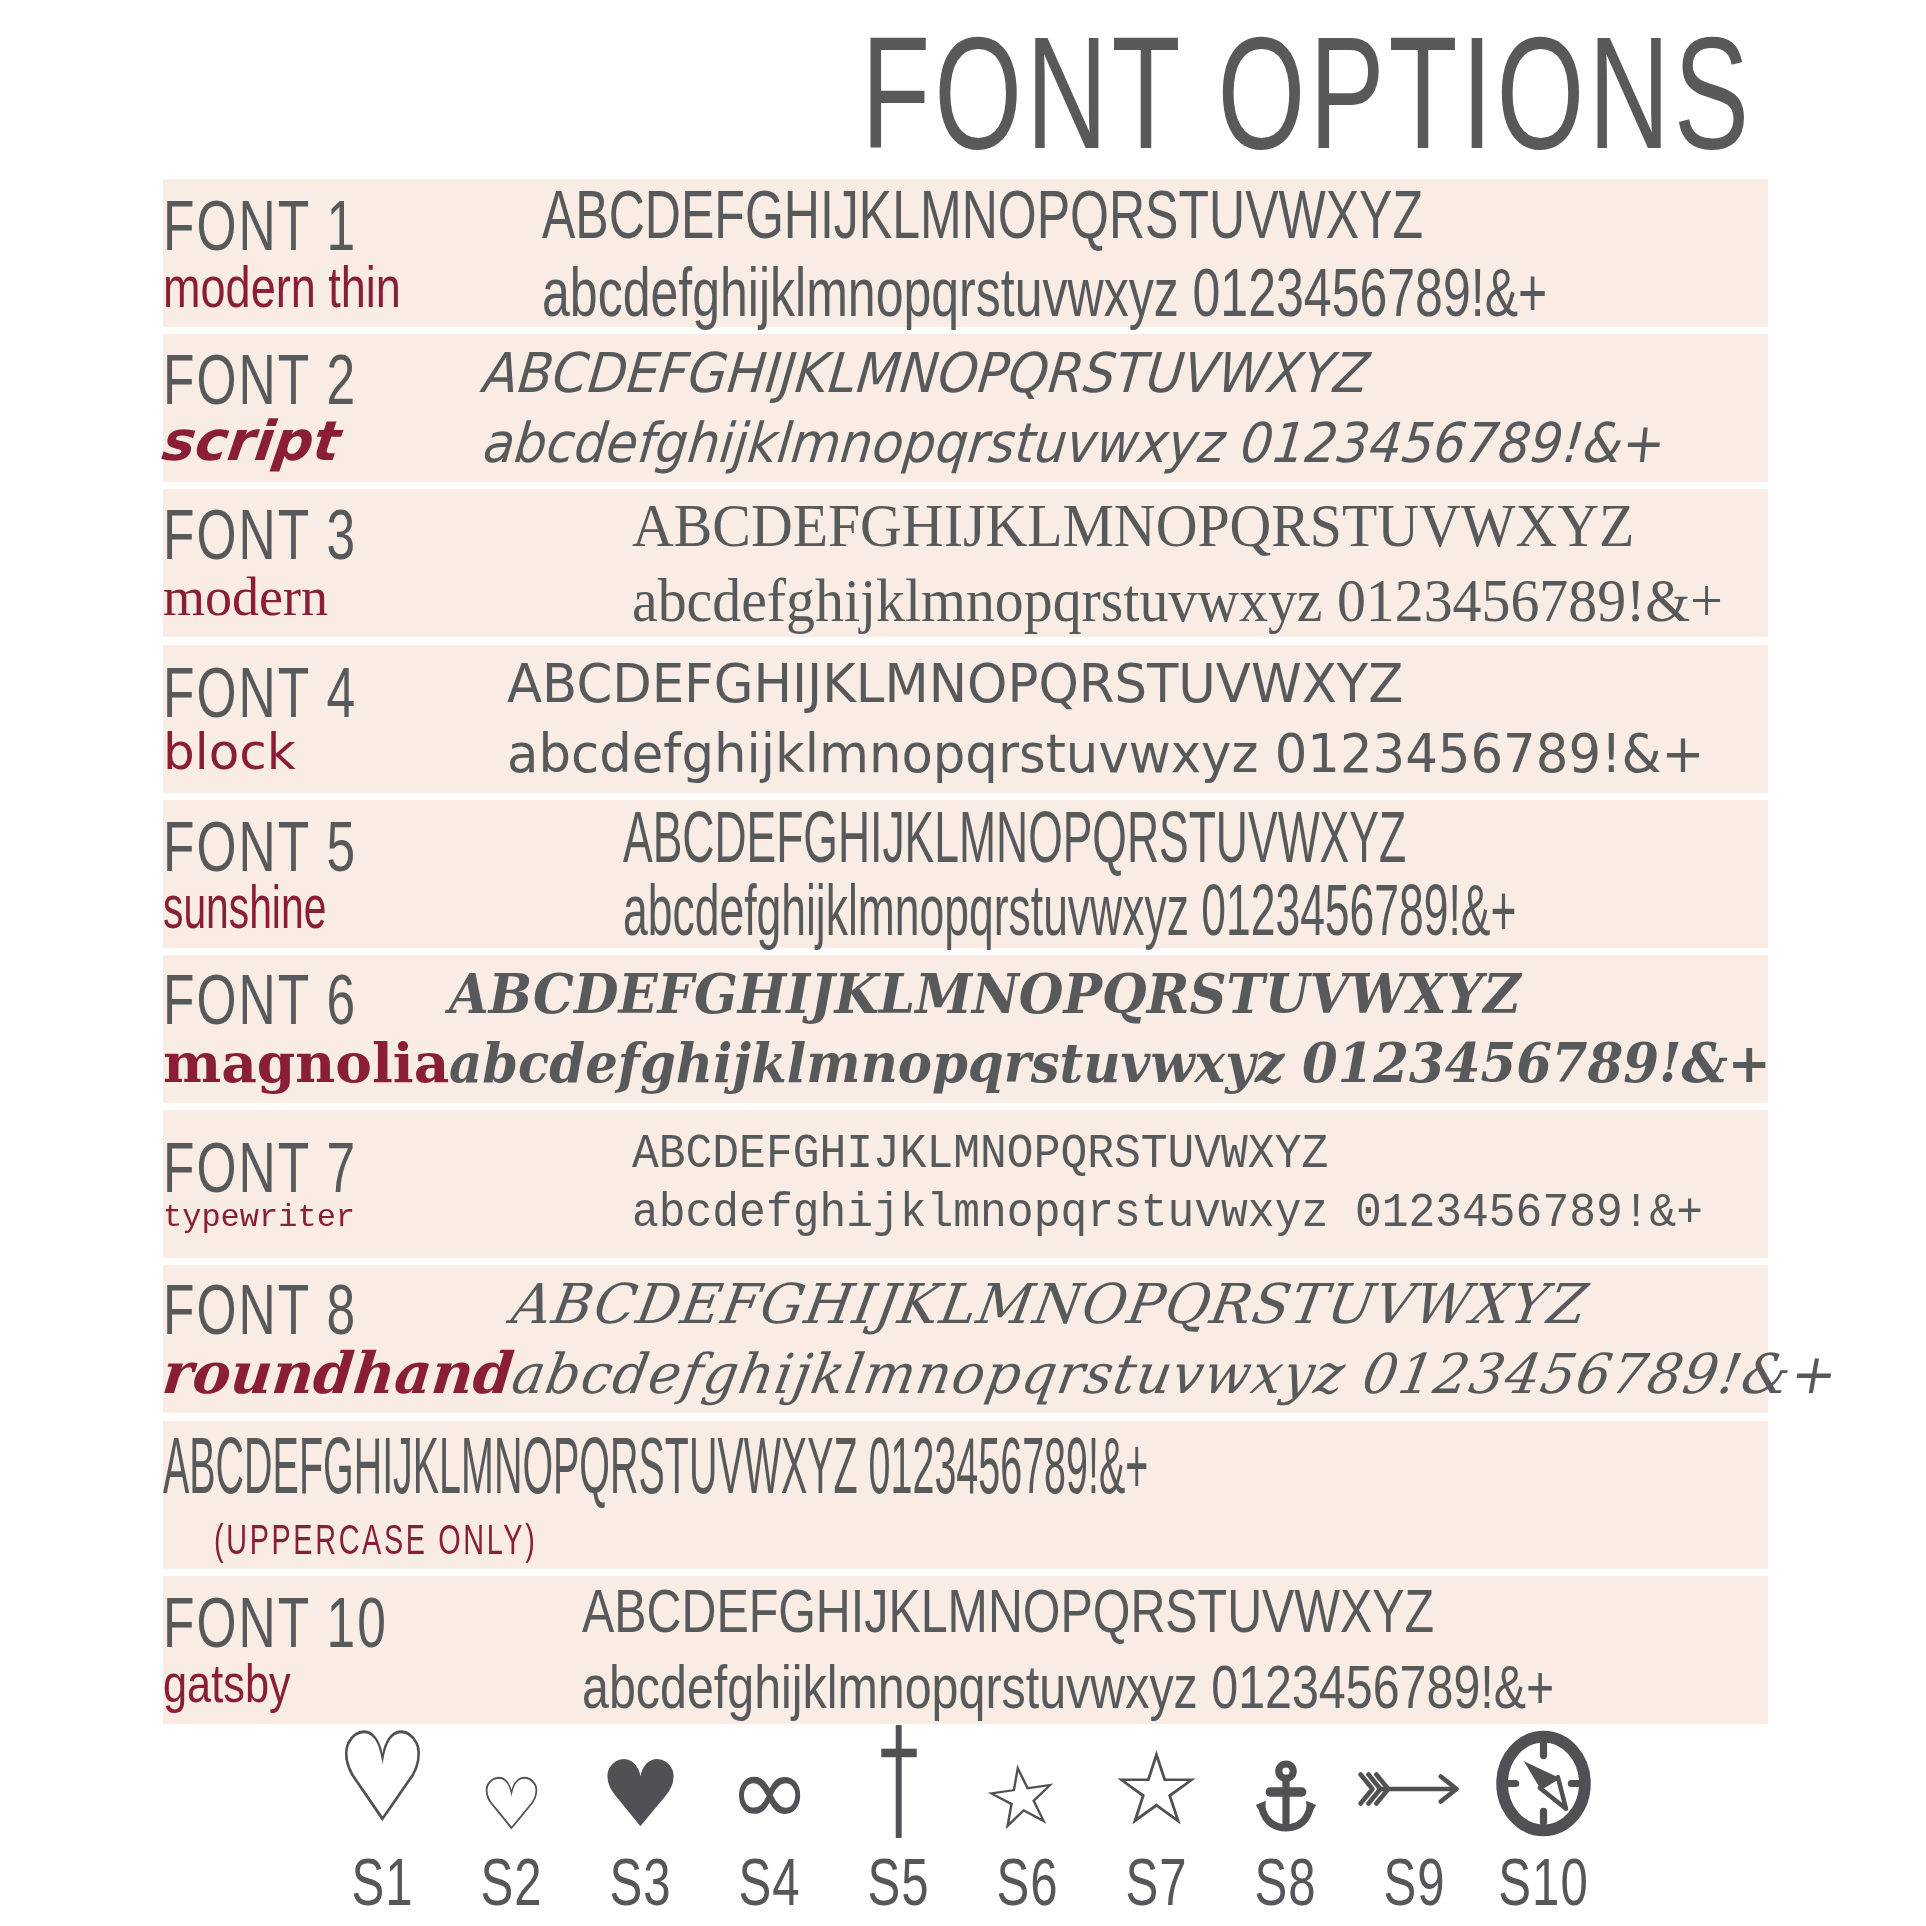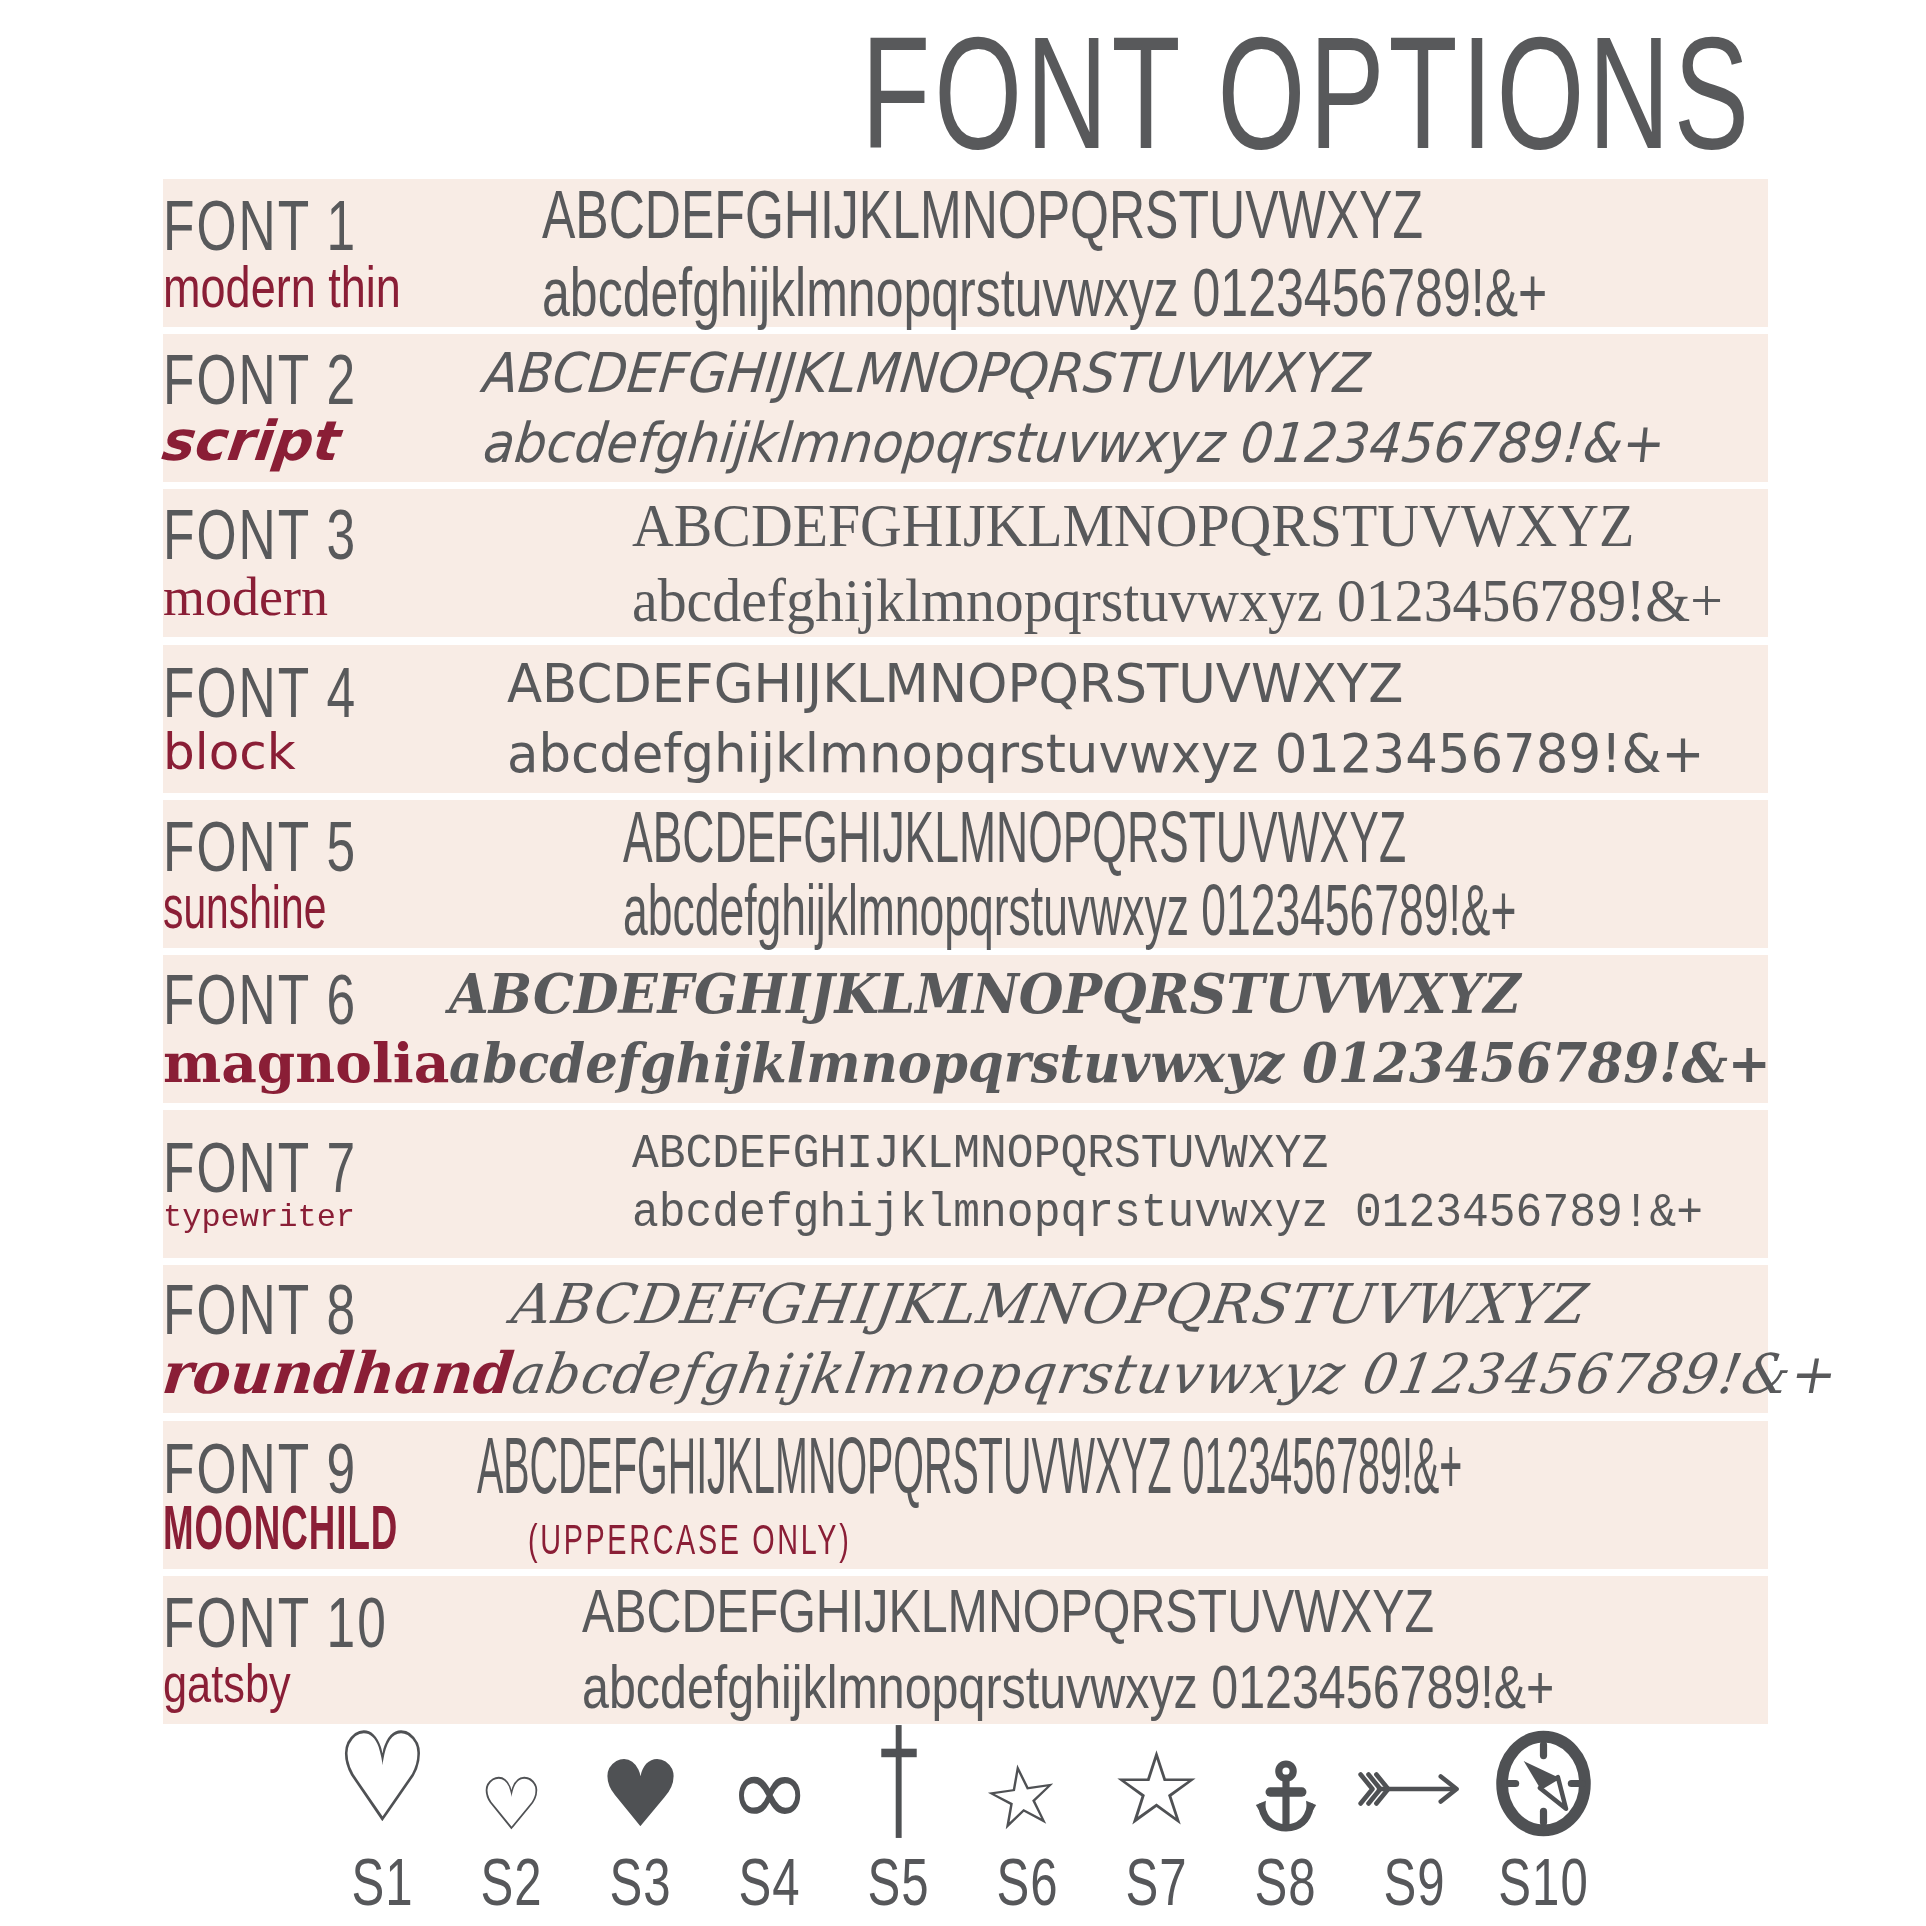--- a/index.html
+++ b/index.html
@@ -170,24 +170,20 @@
       <div class="font-num">FONT 8</div>
       <div class="font-name n8">roundhand</div>
     </div>
     <div class="row-right">
       <div class="sampleline s8">ABCDEFGHIJKLMNOPQRSTUVWXYZ</div>
       <div class="sampleline s8">abcdefghijklmnopqrstuvwxyz 0123456789!&amp;+</div>
     </div>
   </div>
 
   <div class="row">
-    <div class="row-left">
-      <div class="font-num">FONT 9</div>
-      <div class="font-name n9">MOONCHILD</div>
-    </div>
     <div class="row-right">
       <div class="sampleline s9">ABCDEFGHIJKLMNOPQRSTUVWXYZ 0123456789!&amp;+</div>
       <div class="note">(UPPERCASE ONLY)</div>
     </div>
   </div>
 
   <div class="row">
     <div class="row-left">
       <div class="font-num">FONT 10</div>
       <div class="font-name n10">gatsby</div>

